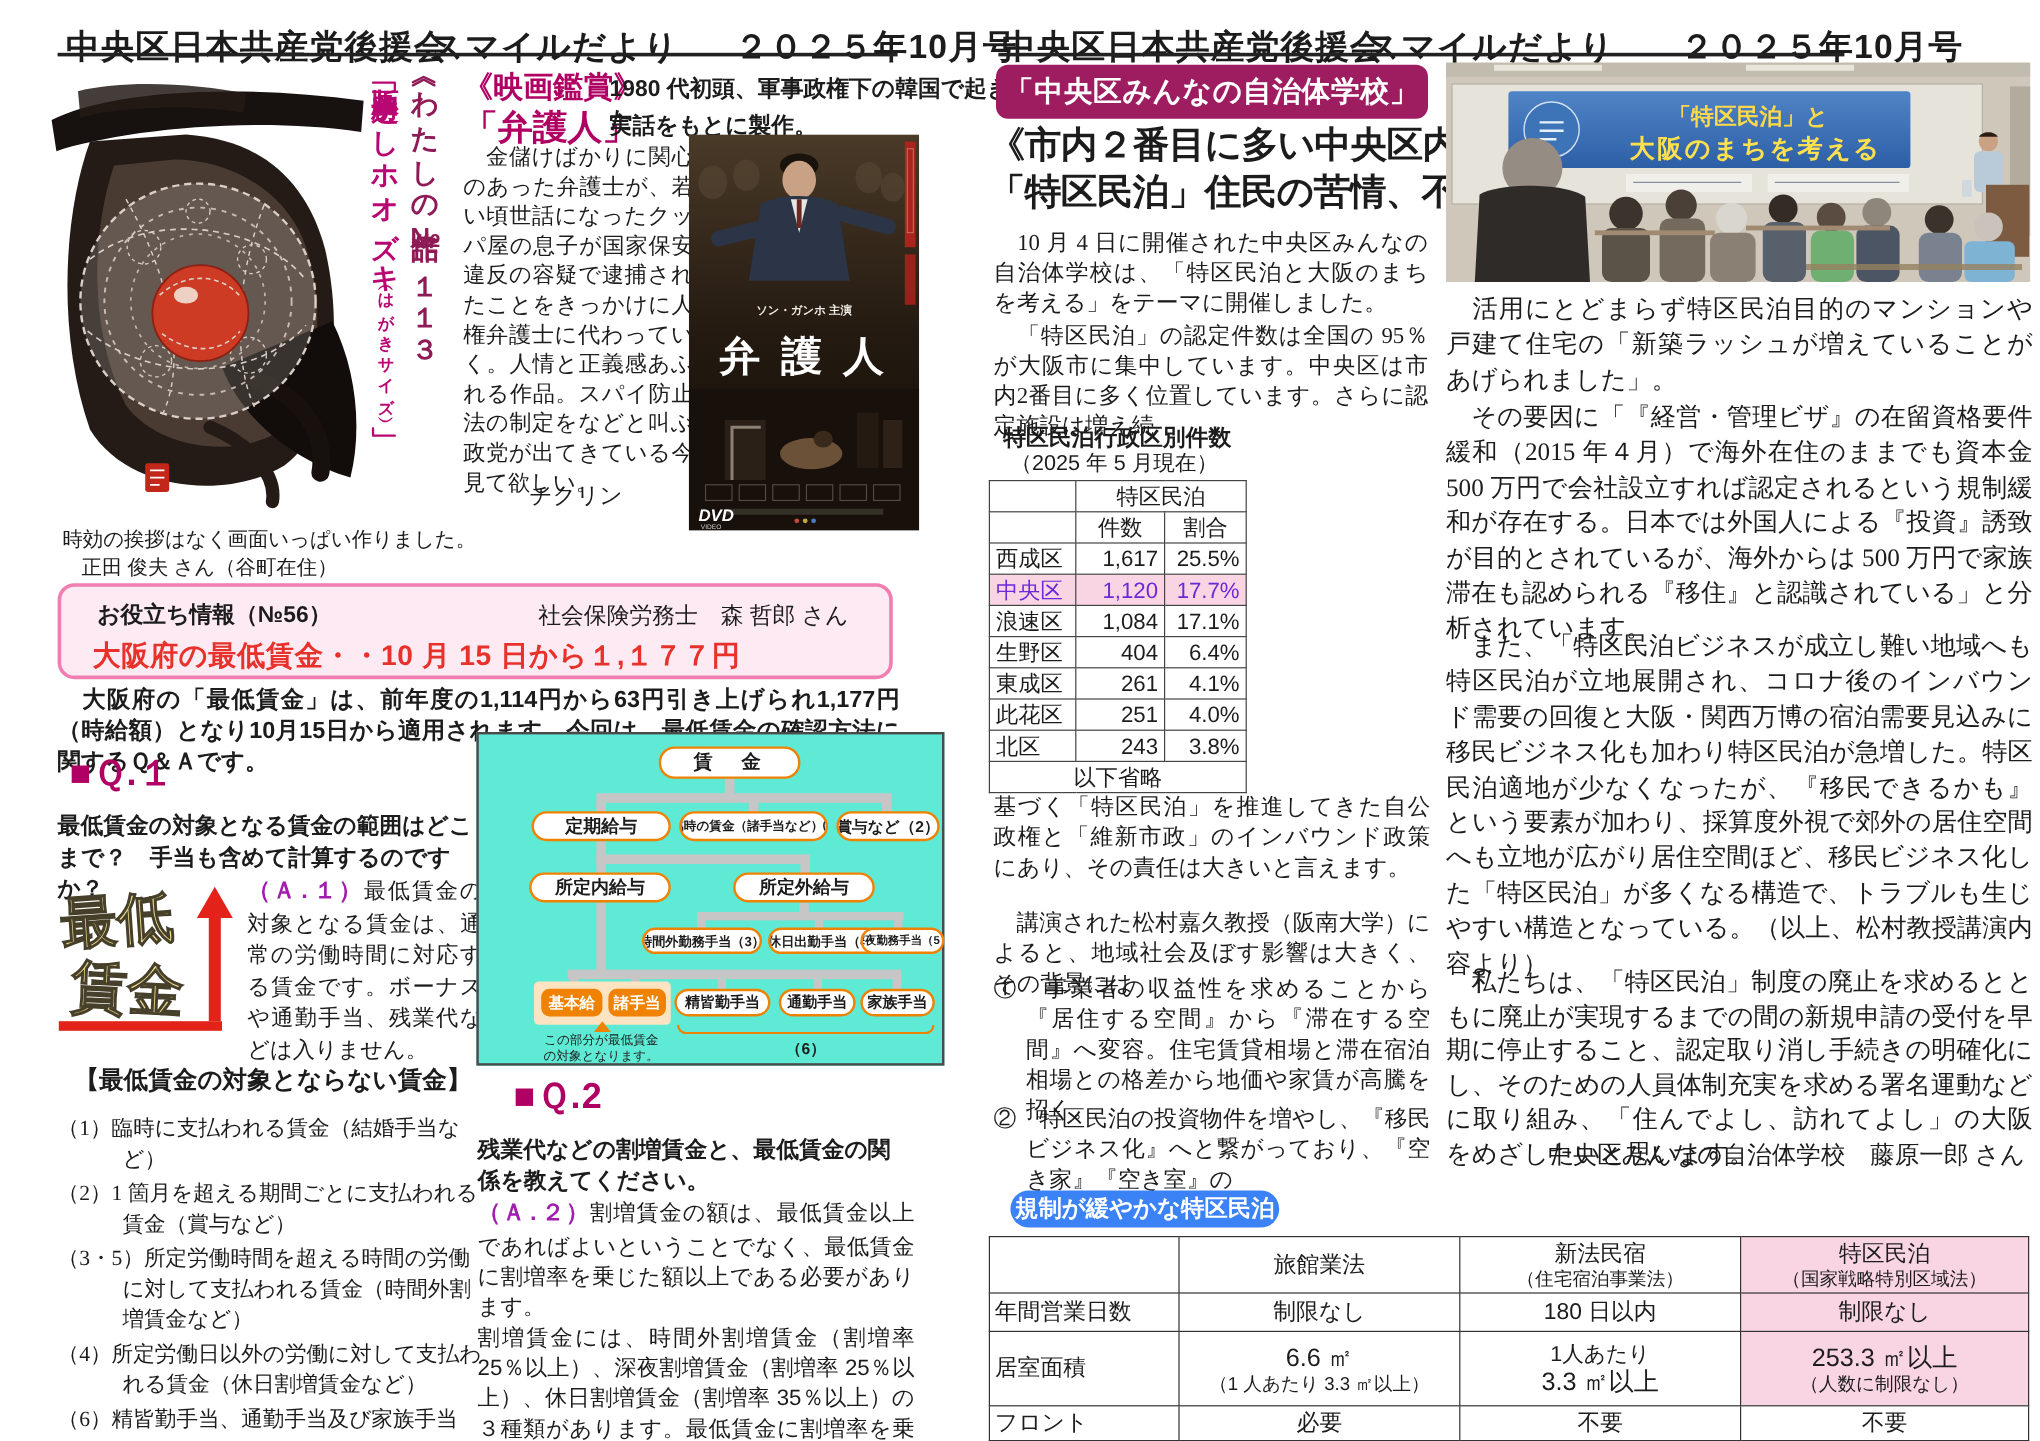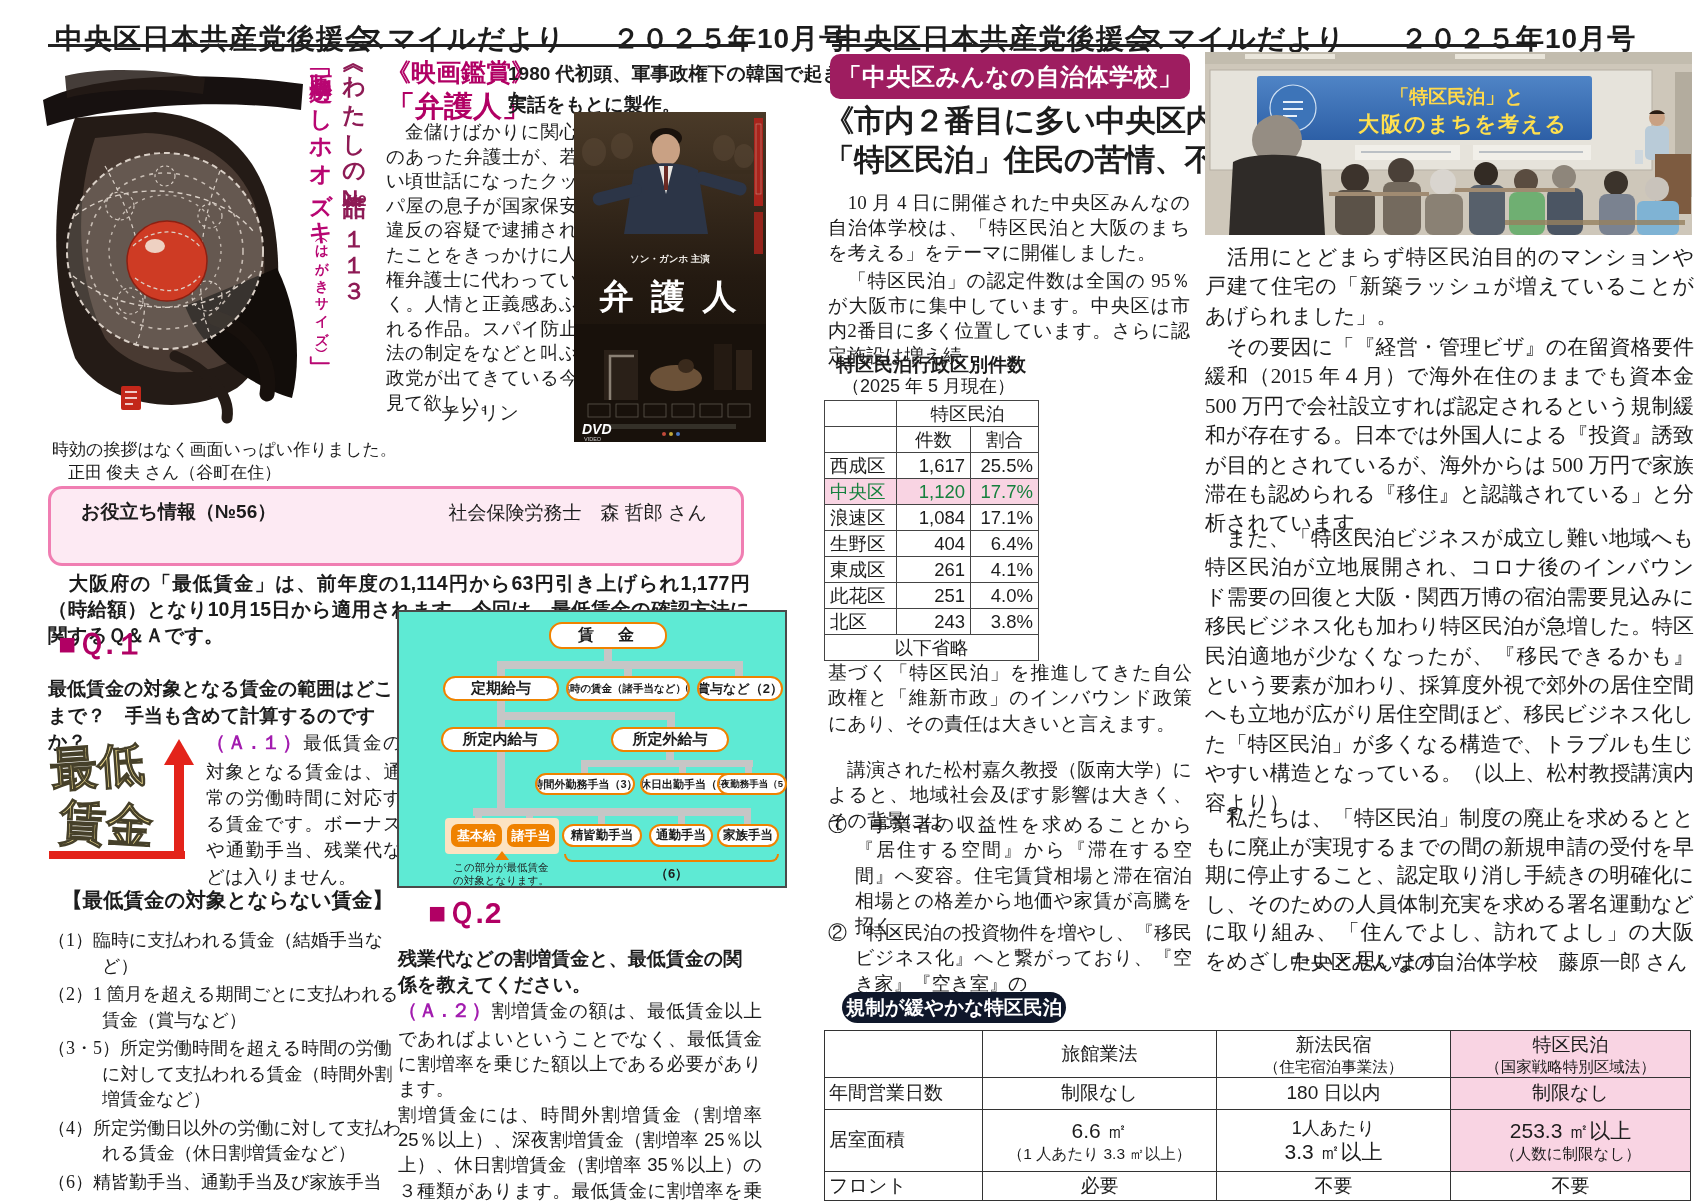--- a/index.html
+++ b/index.html
@@ -31,27 +31,27 @@
 #diagram{position:absolute;left:397px;top:610px;width:390px;height:278px;border:2px solid #4a4a4a;background:#5eead4}
 .pill{position:absolute;border:2px solid #ef8200;border-radius:13px;background:#fff;font-weight:bold;display:flex;align-items:center;justify-content:center;white-space:nowrap;overflow:hidden}
 .pill.solid{background:#ef8200;color:#fff;border-radius:7px;border-color:#ef8200}
 .conn{position:absolute;background:#c6c6c6}
 .hl-bg{position:absolute;background:#fce3c2;border-radius:4px}
 .tri{position:absolute;width:0;height:0;border-left:7px solid transparent;border-right:7px solid transparent;border-bottom:9px solid #ef8200}
 .brace{position:absolute;border-left:2px solid #ef8200;border-right:2px solid #ef8200;border-bottom:2px solid #ef8200;border-radius:0 0 9px 9px}
 
 .badge1{position:absolute;left:10px;top:54px;width:360px;height:45px;background:#9e1d60;border-radius:10px;color:#fff;font-size:24px;font-weight:bold;text-align:center;line-height:45px;letter-spacing:0.5px}
 .headline{position:absolute;font-size:30.5px;font-weight:bold;letter-spacing:-0.5px;white-space:nowrap;text-shadow:-2px -2px 0 #fff,2px -2px 0 #fff,-2px 2px 0 #fff,2px 2px 0 #fff,0 0 5px #fff}
-.badge2{position:absolute;left:22px;top:992px;width:224px;height:31px;background:#0f172a;border-radius:16px;color:#fff;font-size:19.5px;font-weight:bold;text-align:center;line-height:31px}
+.badge2{position:absolute;left:22px;top:992px;width:224px;height:31px;background:#3b82f6;border-radius:16px;color:#fff;font-size:19.5px;font-weight:bold;text-align:center;line-height:31px}
 
 table{border-collapse:collapse}
 #t1{position:absolute;left:4px;top:400px;font-size:18.5px}
 #t1 td,#t1 th{border:1.5px solid #444;padding:0 5px;height:26px;font-weight:normal}
 #t1 .num{text-align:right}
-#t1 .hl td{background:#f9d4e3;color:#15803d}
+#t1 .hl td{background:#f9d4e3;color:#6d28d9}
 #t2{position:absolute;left:4px;top:1030px;font-size:19px;text-align:center}
 #t2 td,#t2 th{border:1.5px solid #333;padding:1px 4px;font-weight:normal}
 #t2 .pink{background:#f9d4e3}
 .sub{font-size:15.5px;display:block;line-height:1.15}
 </style>
 </head>
 <body>
 
 <div class="page" id="pageL">
   <div class="hdr" style="left:55px">中央区日本共産党後援会</div>
@@ -152,20 +152,21 @@
     <text x="8" y="322" font-size="14" font-weight="bold" font-style="italic" fill="#ffffff">DVD</text>
     <text x="10" y="329" font-size="5.5" fill="#cccccc">VIDEO</text>
   </svg>
 
   <div class="abs mincho" style="left:52px;top:438px;font-size:17px">時効の挨拶はなく画面いっぱい作りました。</div>
   <div class="abs mincho" style="left:68px;top:461px;font-size:17px">正田 俊夫 さん（谷町在住）</div>
 
   <div class="infobox">
     <div class="abs b" style="left:30px;top:10px;font-size:19px">お役立ち情報（№56）</div>
     <div class="abs" style="right:34px;top:11px;font-size:19px">社会保険労務士　森 哲郎 さん</div>
+    <div class="abs b" style="left:26px;top:41px;font-size:23.5px;color:#e8312a;letter-spacing:0.5px">大阪府の最低賃金・・10 月 15 日から１,１７７円</div>
   </div>
 
   <div class="abs b" style="left:48px;top:571px;width:702px;font-size:19.5px;line-height:1.33;text-align:justify">　大阪府の「最低賃金」は、前年度の1,114円から63円引き上げられ1,177円（時給額）となり10月15日から適用されます。今回は、最低賃金の確認方法に関するＱ＆Ａです。</div>
 
   <div class="abs qhead" style="left:58px;top:624px">■Ｑ.１</div>
   <div class="abs b" style="left:48px;top:676px;width:352px;font-size:19px;line-height:1.4">最低賃金の対象となる賃金の範囲はどこまで？　手当も含めて計算するのですか？</div>
 
   <svg class="abs" style="left:45px;top:733px" width="158" height="132" viewBox="0 0 158 132">
     <rect x="4" y="118" width="136" height="8" fill="#e3231a"></rect>
     <line x1="134" y1="118" x2="134" y2="26" stroke="#e3231a" stroke-width="10"></line>

